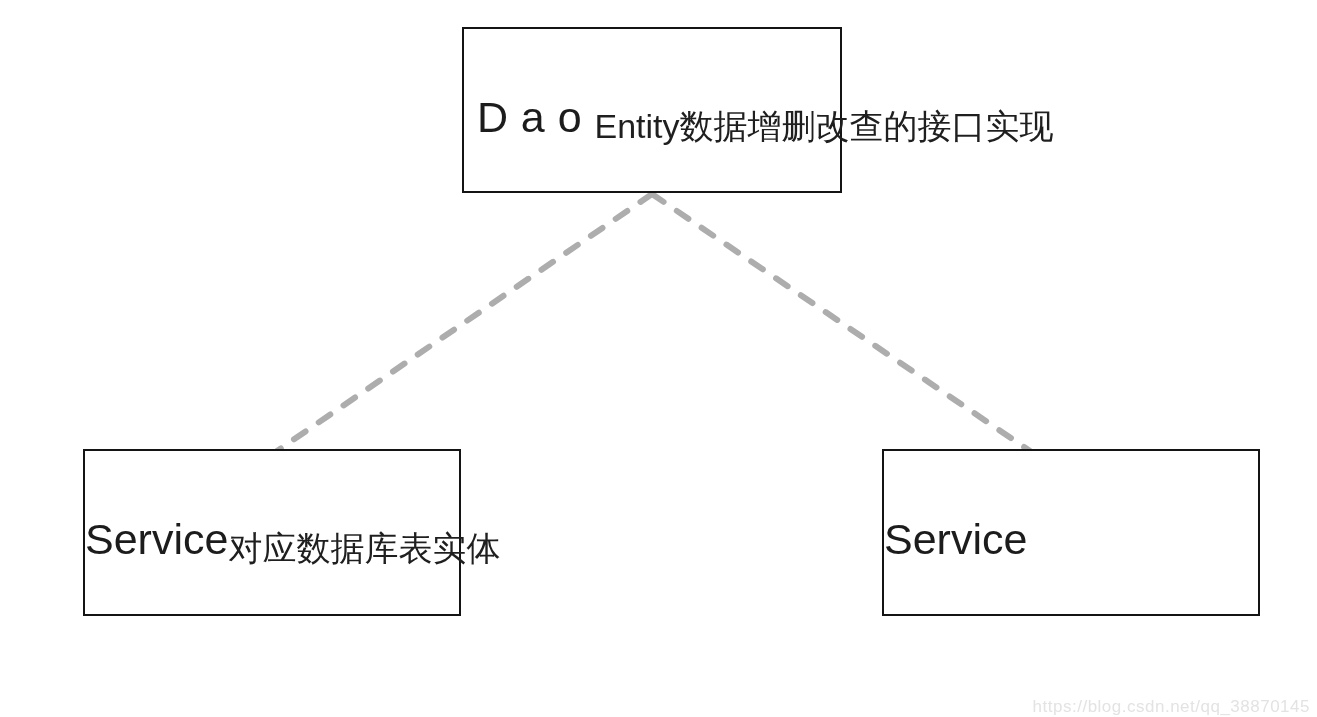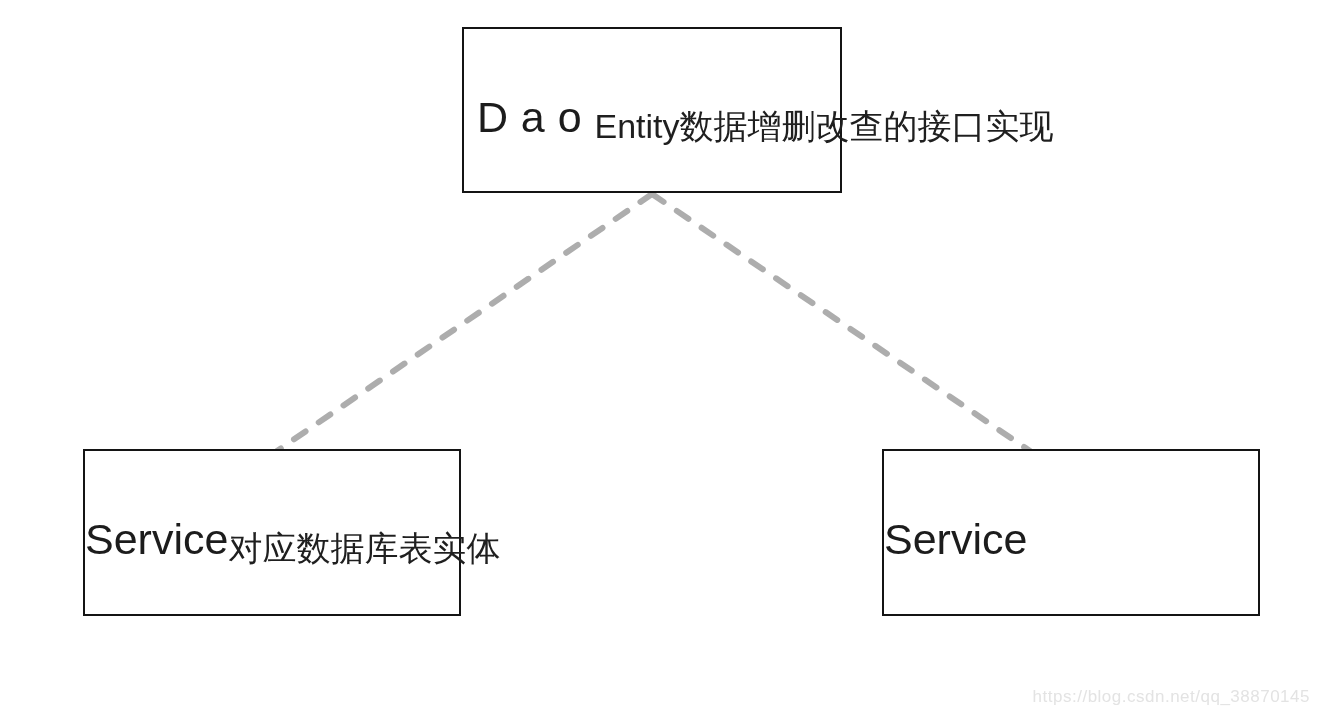--- a/index.html
+++ b/index.html
@@ -49,21 +49,21 @@
     margin-top: 31px;
     font-size: 34px;
     font-weight: 300;
     color: #1f1f1f;
     line-height: 34px;
     white-space: nowrap;
   }
   .watermark {
     position: absolute;
     right: 7px;
-    bottom: 10px;
+    bottom: 0;
     font-size: 17px;
     color: #e3e3e3;
     letter-spacing: 0.5px;
     z-index: 2;
     user-select: none;
   }
 </style>
 </head>
 <body>
 

